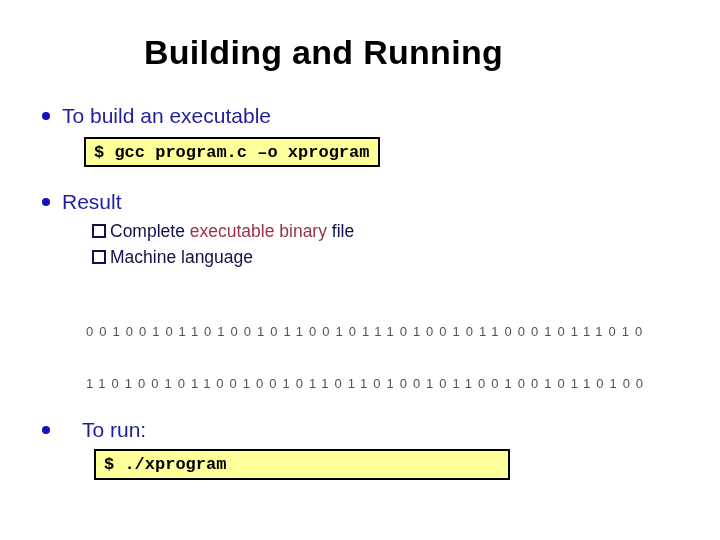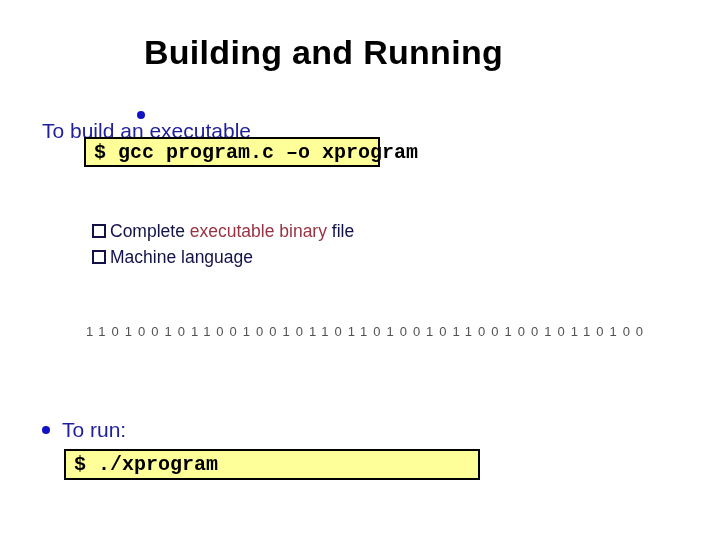--- a/index.html
+++ b/index.html
@@ -33,40 +33,40 @@
     width: 8px; height: 8px;
     border-radius: 50%;
     background: #1212c4;
     margin-right: 12px;
     flex: 0 0 auto;
   }
   .bullet .blabel {
     font-size: 21px;
     color: #1f1f9e;
   }
-  .bullet-1 { top: 111px; flex-direction: column; }
+  .bullet-1 { top: 103px; }
   .bullet-2 { top: 189px; }
-  .bullet-3 { top: 417px; }
+  .bullet-3 { top: 417px; gap: 20px; }
 
   .codebox {
     position: absolute;
     background: #ffff99;
     border: 2px solid #000000;
     box-sizing: border-box;
     display: flex;
     align-items: center;
     padding-left: 8px;
     font-family: "Liberation Mono", "DejaVu Sans Mono", monospace;
     font-weight: bold;
-    font-size: 20px;
+    font-size: 17px;
     color: #000000;
     white-space: pre;
   }
   .codebox-1 { left: 84px; top: 137px; width: 296px; height: 30px; }
-  .codebox-2 { left: 64px; top: 449px; width: 416px; height: 31px; }
+  .codebox-2 { left: 94px; top: 449px; width: 416px; height: 31px; }
 
   .subbullet {
     position: absolute;
     left: 92px;
     display: flex;
     align-items: center;
     height: 24px;
   }
   .subbullet .square {
     width: 10px; height: 10px;
@@ -105,32 +105,37 @@
 
   <div class="bullet bullet-1">
     <span class="dot"></span>
     <span class="blabel">To build an executable</span>
   </div>
 
   <div class="codebox codebox-1">
     <span>$ gcc program.c –o xprogram</span>
   </div>
 
+  <div class="bullet bullet-2">
+    <span class="dot"></span>
+    <span class="blabel">Result</span>
+  </div>
 
   <div class="subbullet subbullet-1">
     <span class="square"></span>
     <span class="stext"><span>Complete </span><span class="hl">executable binary</span><span> file</span></span>
   </div>
 
   <div class="subbullet subbullet-2">
     <span class="square"></span>
     <span class="stext">Machine language</span>
   </div>
 
   <div class="binary">
+    <div>0010010110100101100101110100101100010111010</div>
     <div>1101001011001001011011010010110010010110100</div>
   </div>
 
   <div class="bullet bullet-3">
     <span class="dot"></span>
     <span class="blabel">To run:</span>
   </div>
 
   <div class="codebox codebox-2">
     <span>$ ./xprogram</span>

